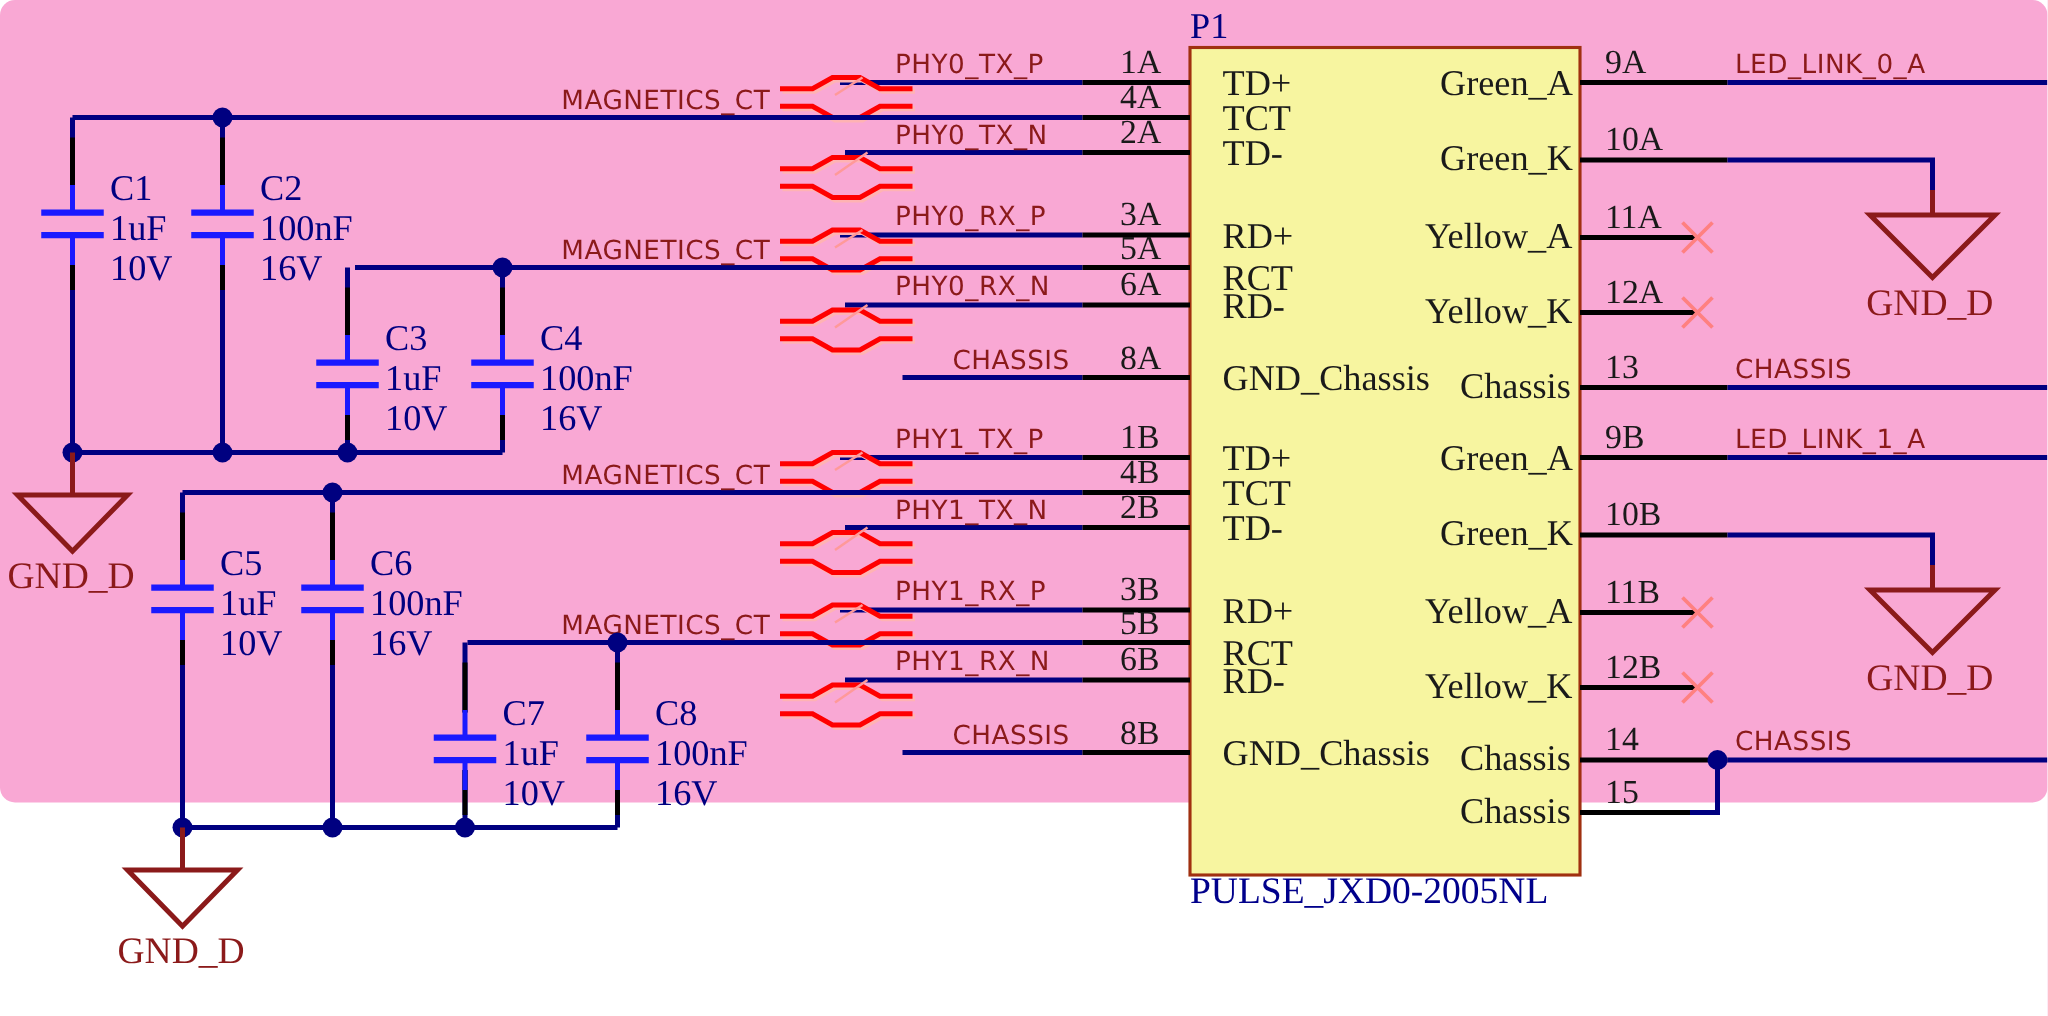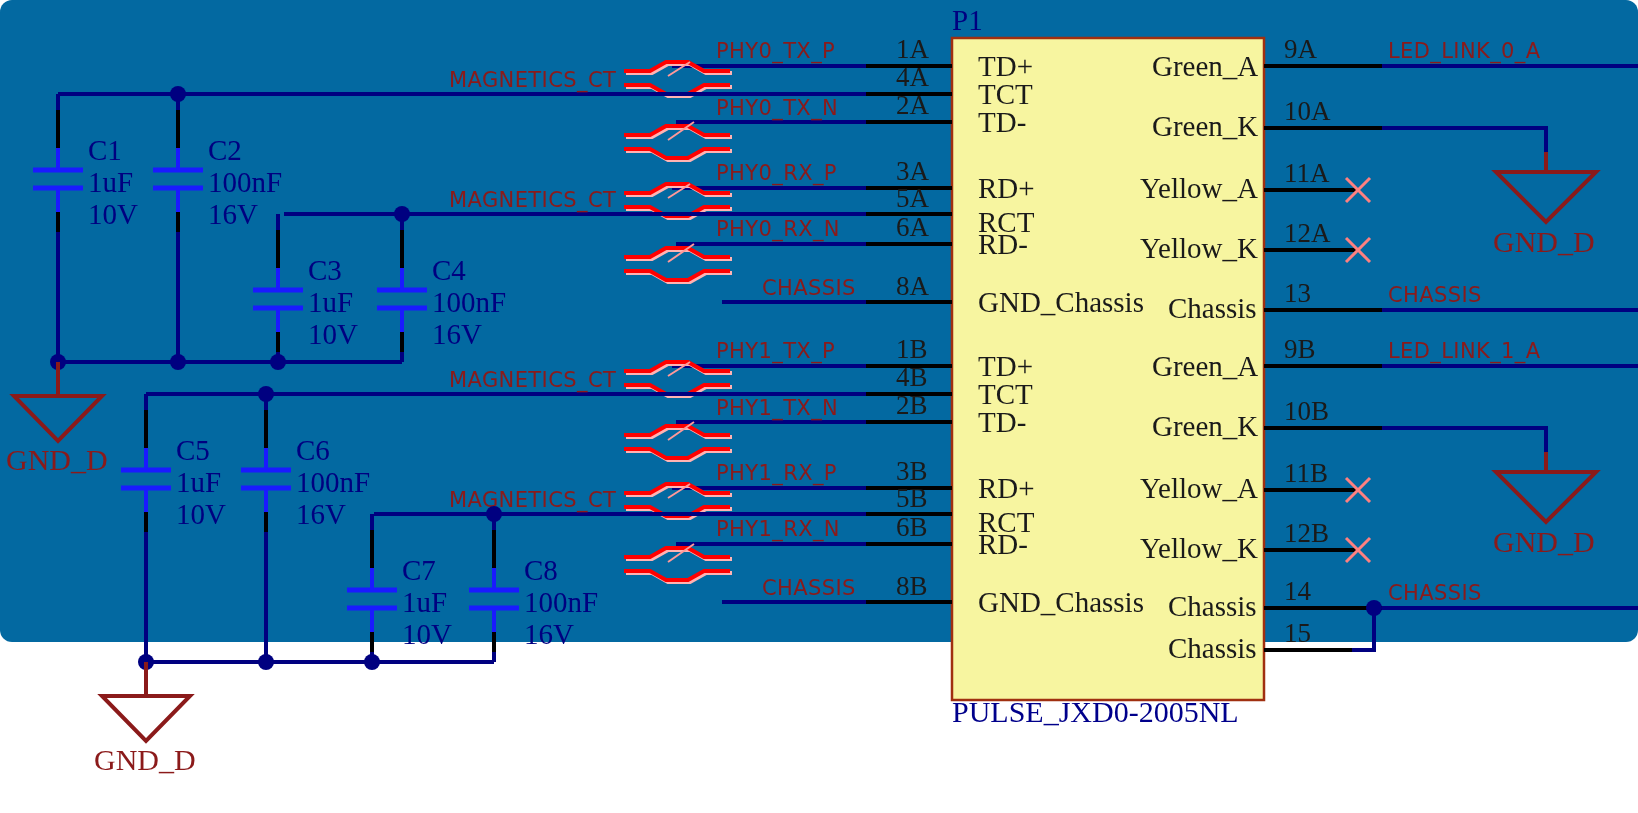--- a/index.html
+++ b/index.html
@@ -1,18 +1,18 @@
 <!DOCTYPE html>
 <html><head>
 <meta charset="utf-8">
 <style>
   html,body{margin:0;padding:0;background:#ffffff;}
   body{width:1638px;height:813px;overflow:hidden;
        font-family:"Liberation Serif", serif;}
-  #sheet{position:relative;width:1638px;height:642px;background:#0369a1;border-radius:12px;}
+  #sheet{position:relative;width:1638px;height:642px;background:#f9a8d4;border-radius:12px;}
   svg{display:block;}
   .wire-blue{stroke:#000080;stroke-width:4;fill:none;stroke-linecap:butt;}
   .pinstub-blue{stroke:#1a1aff;stroke-width:4;fill:none;}
   .pinstub-black{stroke:#000000;stroke-width:4;fill:none;}
   .capplate{stroke:#1a1aff;stroke-width:5;fill:none;stroke-linecap:butt;}
   .gndsym{stroke:#8b1a1a;stroke-width:4;fill:none;stroke-linejoin:miter;}
   .gndstem{stroke:#8b1a1a;stroke-width:4;}
   .dpair{stroke:#ff0000;stroke-width:4;fill:none;stroke-linecap:butt;}
   .dpair-shadow{stroke:#ffb3b3;stroke-width:4;fill:none;}
   .dpair-lead{stroke:#ff9999;stroke-width:2;fill:none;}

